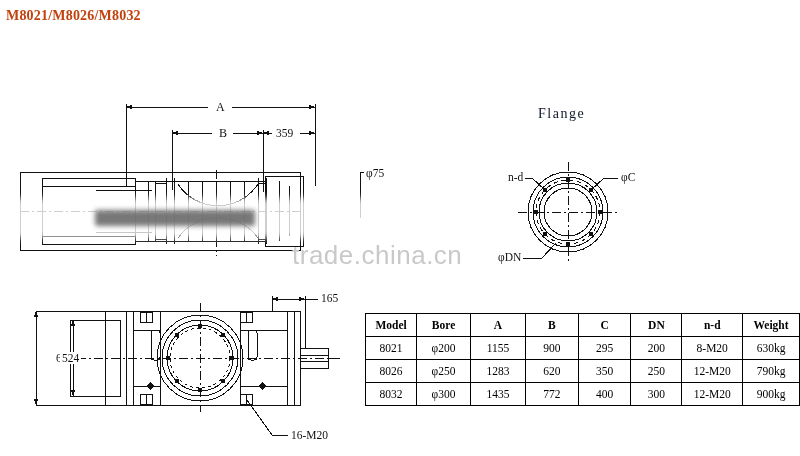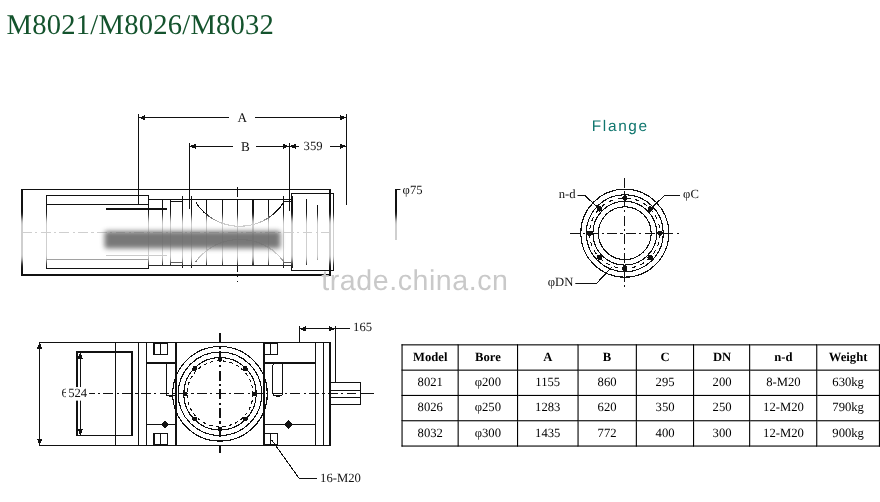--- a/index.html
+++ b/index.html
@@ -14,23 +14,23 @@
     background: #ffffff;
     overflow: hidden;
     font-family: "Liberation Serif", "DejaVu Serif", serif;
   }
   
   #title {
     position: absolute;
     left: 6px;
     top: 8px;
     font-family: "Liberation Serif", "DejaVu Serif", serif;
-    font-size: 26px;
-    font-weight: 400;
-    color: #14532d;
+    font-size: 14px;
+    font-weight: 700;
+    color: #c2410c;
     letter-spacing: 0.2px;
     white-space: nowrap;
   }
   
   .draw-svg {
     position: absolute;
     left: 0;
     top: 0;
     width: 800px;
     height: 456px;
@@ -44,23 +44,23 @@
     white-space: nowrap;
     background: #ffffff;
     padding: 0 2px;
     line-height: 12px;
   }
   .dim-label.big {
     font-size: 12px;
   }
   .flange-title {
     position: absolute;
-    font-family: Liberation Sans, sans-serif;
+    font-family: Liberation Serif, serif;
     font-size: 14px;
-    color: #0f766e;
+    color: #0f172a;
     letter-spacing: 1.5px;
     white-space: nowrap;
   }
   
   #watermark-text {
     position: absolute;
     left: 292px;
     top: 203px;
     font-family: "Liberation Sans", "DejaVu Sans", sans-serif;
     font-size: 26px;
@@ -358,21 +358,21 @@
         <th class="col-dn">DN</th>
         <th class="col-nd">n-d</th>
         <th class="col-weight">Weight</th>
       </tr>
     </thead>
     <tbody>
       <tr>
         <td>8021</td>
         <td>φ200</td>
         <td>1155</td>
-        <td>860</td>
+        <td>900</td>
         <td>295</td>
         <td>200</td>
         <td>8-M20</td>
         <td>630kg</td>
       </tr>
       <tr>
         <td>8026</td>
         <td>φ250</td>
         <td>1283</td>
         <td>620</td>

